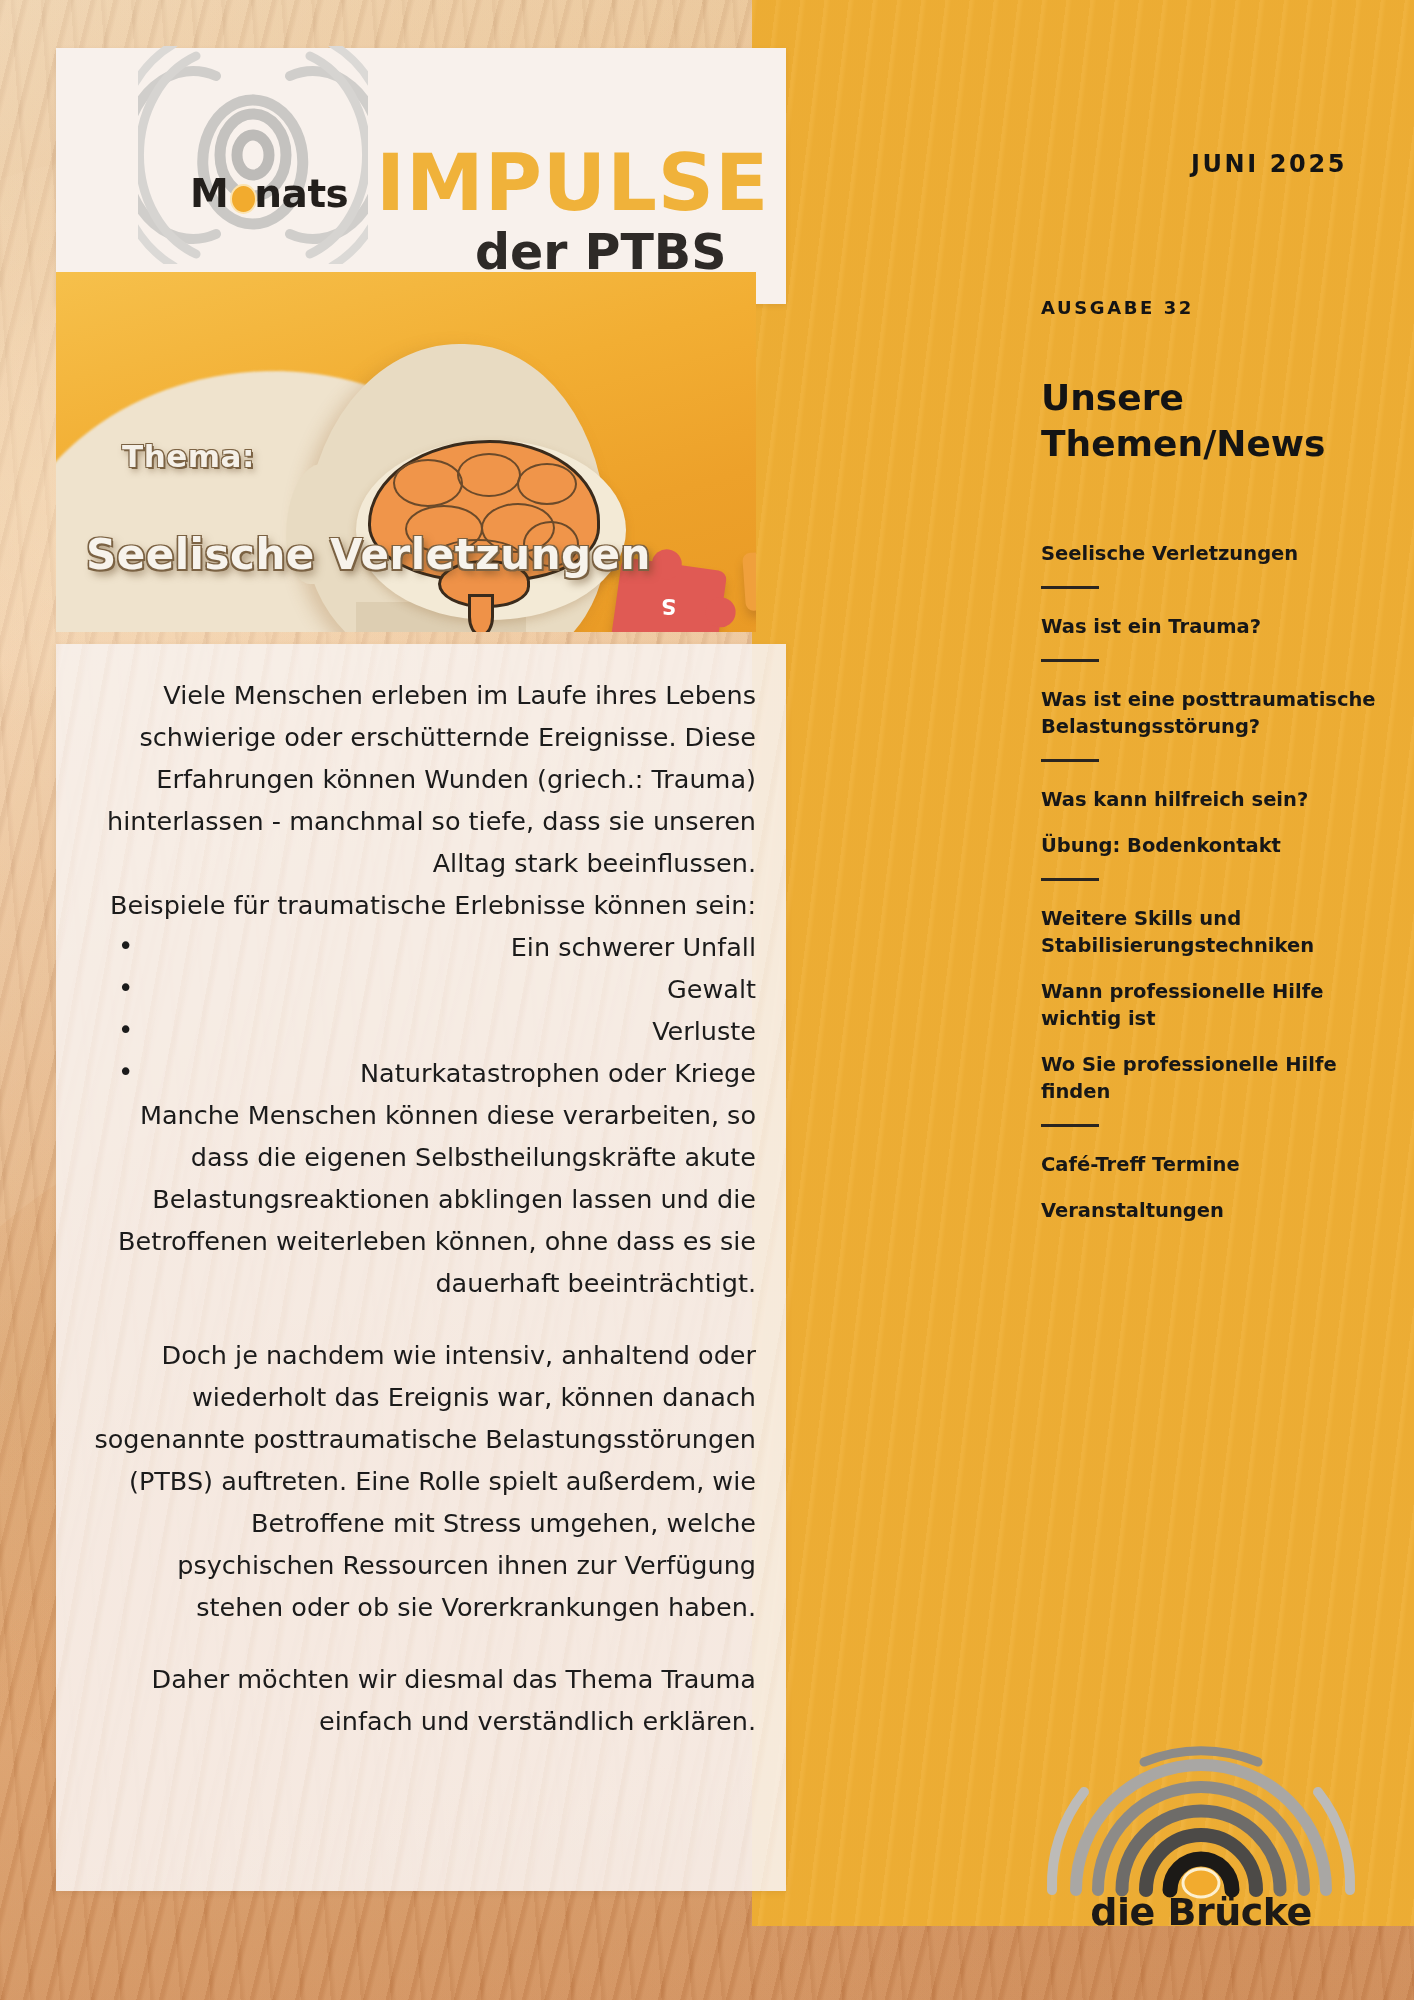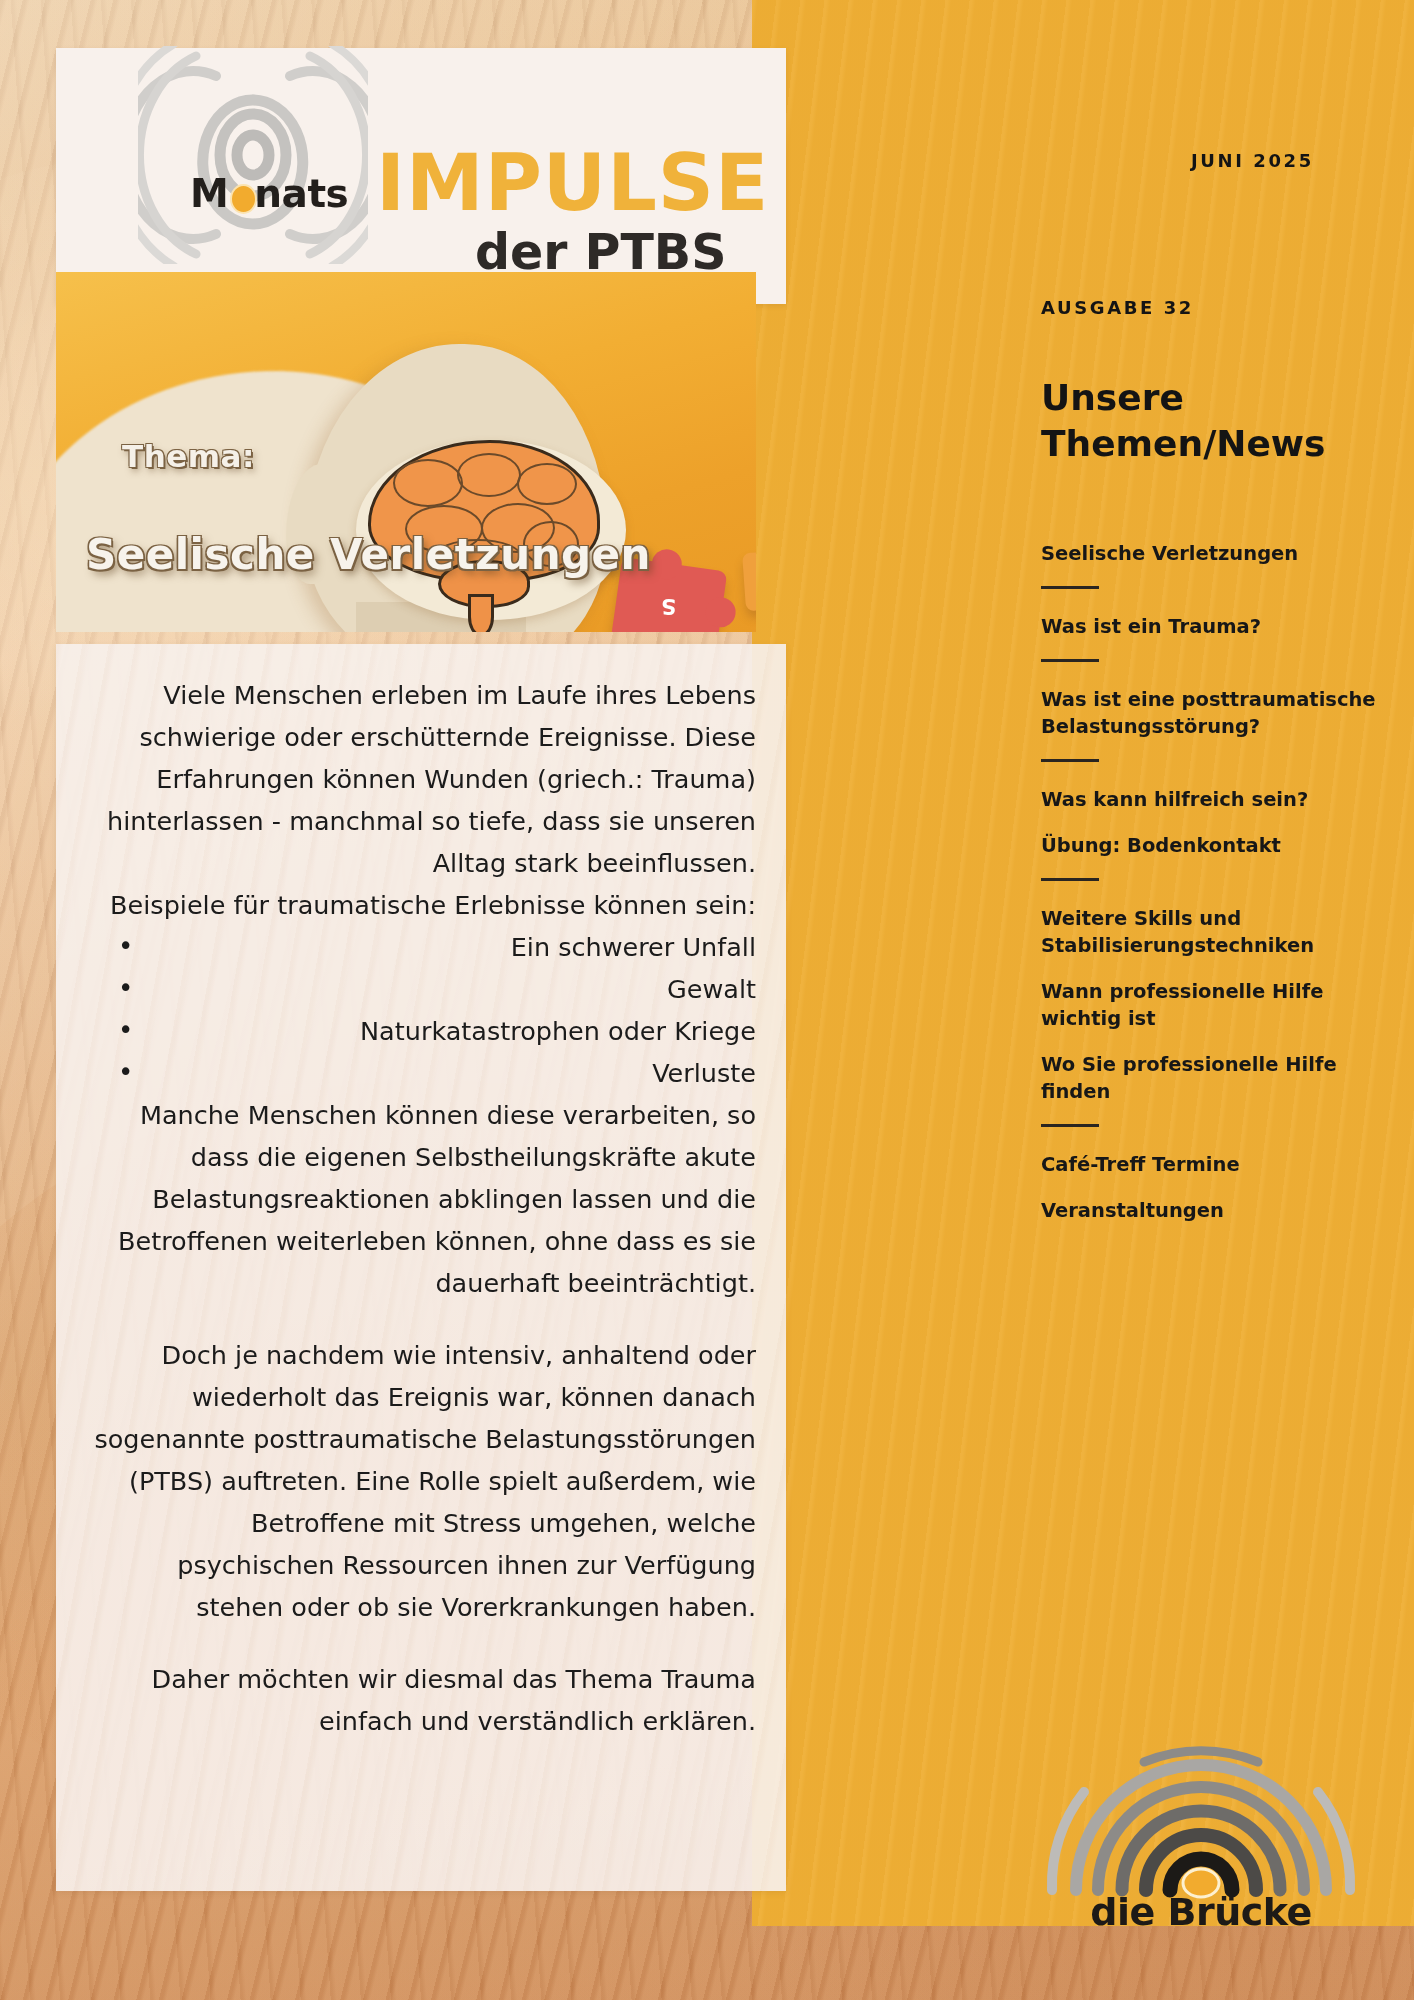--- a/index.html
+++ b/index.html
@@ -230,21 +230,21 @@
   .article li { position:relative; padding-left:28px; }
   .article li::before{
     content:"\2022"; position:absolute; left:2px; top:-1px;
     font-size:26px; color:#1b1b1b;
   }
   .gap { height:30px; }
 
   
   .issue-date {
     position:absolute; left:1191px; top:150px;
-    font-size:18px; font-weight:700; letter-spacing:2.6px;
+    font-size:24px; font-weight:700; letter-spacing:2.6px;
     color:#141414;
   }
   .issue-no {
     position:absolute; left:1041px; top:297px;
     font-size:18px; font-weight:700; letter-spacing:2.6px;
     color:#141414;
   }
   .topics-heading {
     position:absolute; left:1041px; top:375px; width:330px;
     font-size:36px; font-weight:700; line-height:46px; color:#141414;
@@ -338,22 +338,22 @@
     <div class="hero-label">Thema:</div>
     <div class="hero-title">Seelische Verletzungen</div>
   </div>
 
   <div class="article">
     <p>Viele Menschen erleben im Laufe ihres Lebens schwierige oder erschütternde Ereignisse. Diese Erfahrungen können Wunden (griech.: Trauma) hinterlassen - manchmal so tiefe, dass sie unseren Alltag stark beeinflussen.</p>
     <p>Beispiele für traumatische Erlebnisse können sein:</p>
     <ul>
       <li>Ein schwerer Unfall</li>
       <li>Gewalt</li>
+      <li>Verluste</li>
       <li>Naturkatastrophen oder Kriege</li>
-      <li>Verluste</li>
     </ul>
     <p>Manche Menschen können diese verarbeiten, so dass die eigenen Selbstheilungskräfte akute Belastungsreaktionen abklingen lassen und die Betroffenen weiterleben können, ohne dass es sie dauerhaft beeinträchtigt.</p>
     <div class="gap"></div>
     <p>Doch je nachdem wie intensiv, anhaltend oder wiederholt das Ereignis war, können danach sogenannte posttraumatische Belastungsstörungen (PTBS) auftreten. Eine Rolle spielt außerdem, wie Betroffene mit Stress umgehen, welche psychischen Ressourcen ihnen zur Verfügung stehen oder ob sie Vorerkrankungen haben.</p>
     <div class="gap"></div>
     <p>Daher möchten wir diesmal das Thema Trauma einfach und verständlich erklären.</p>
   </div>
 
   <div class="issue-date">JUNI 2025</div>
   <div class="issue-no">AUSGABE 32</div>

